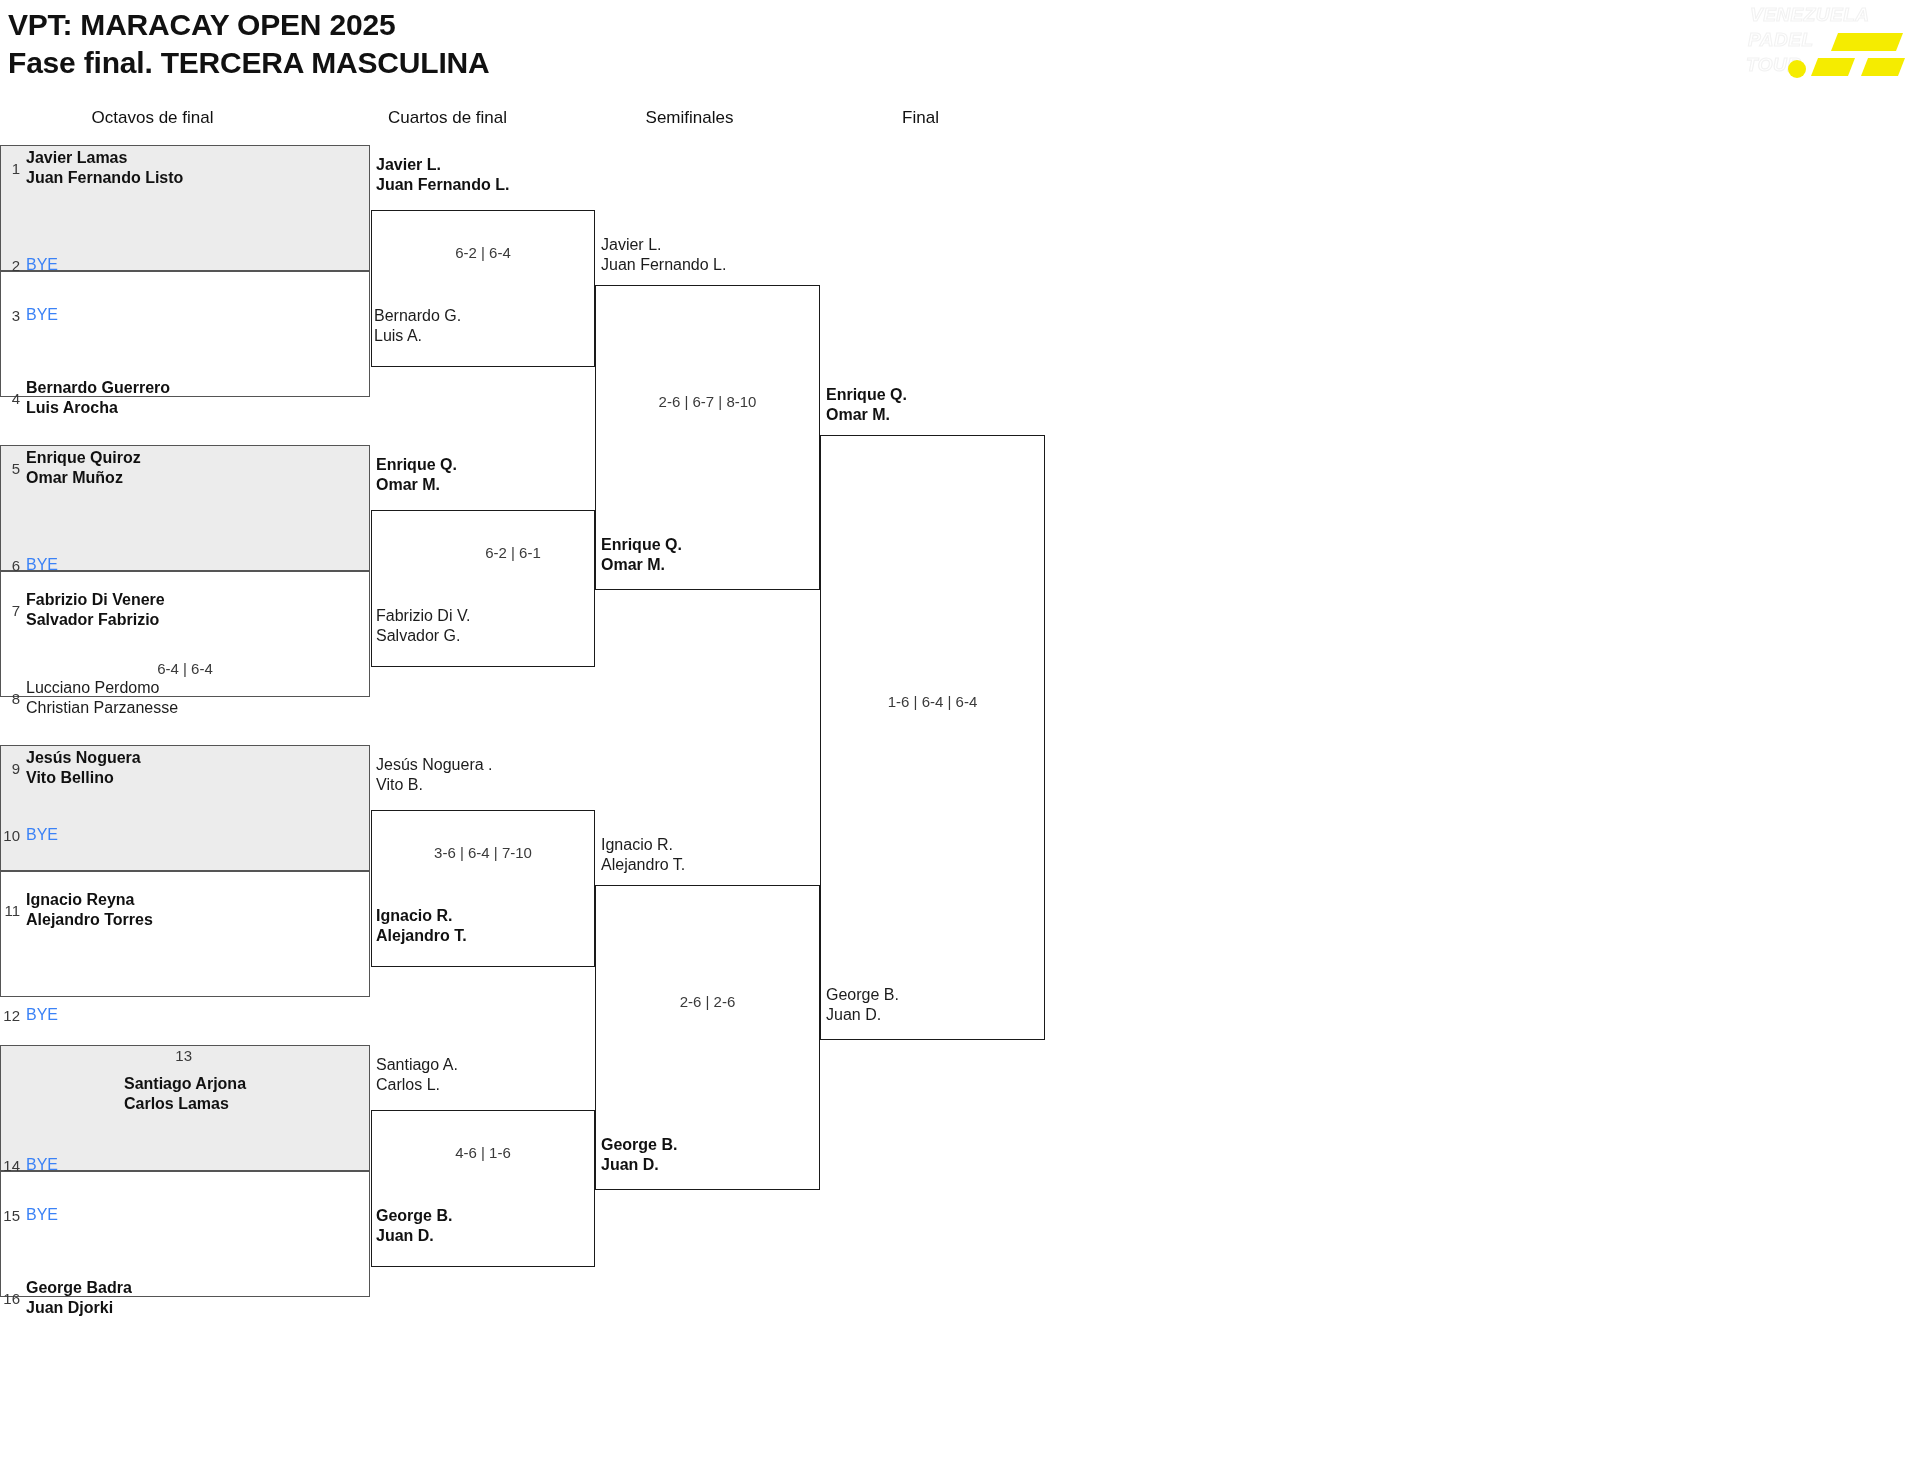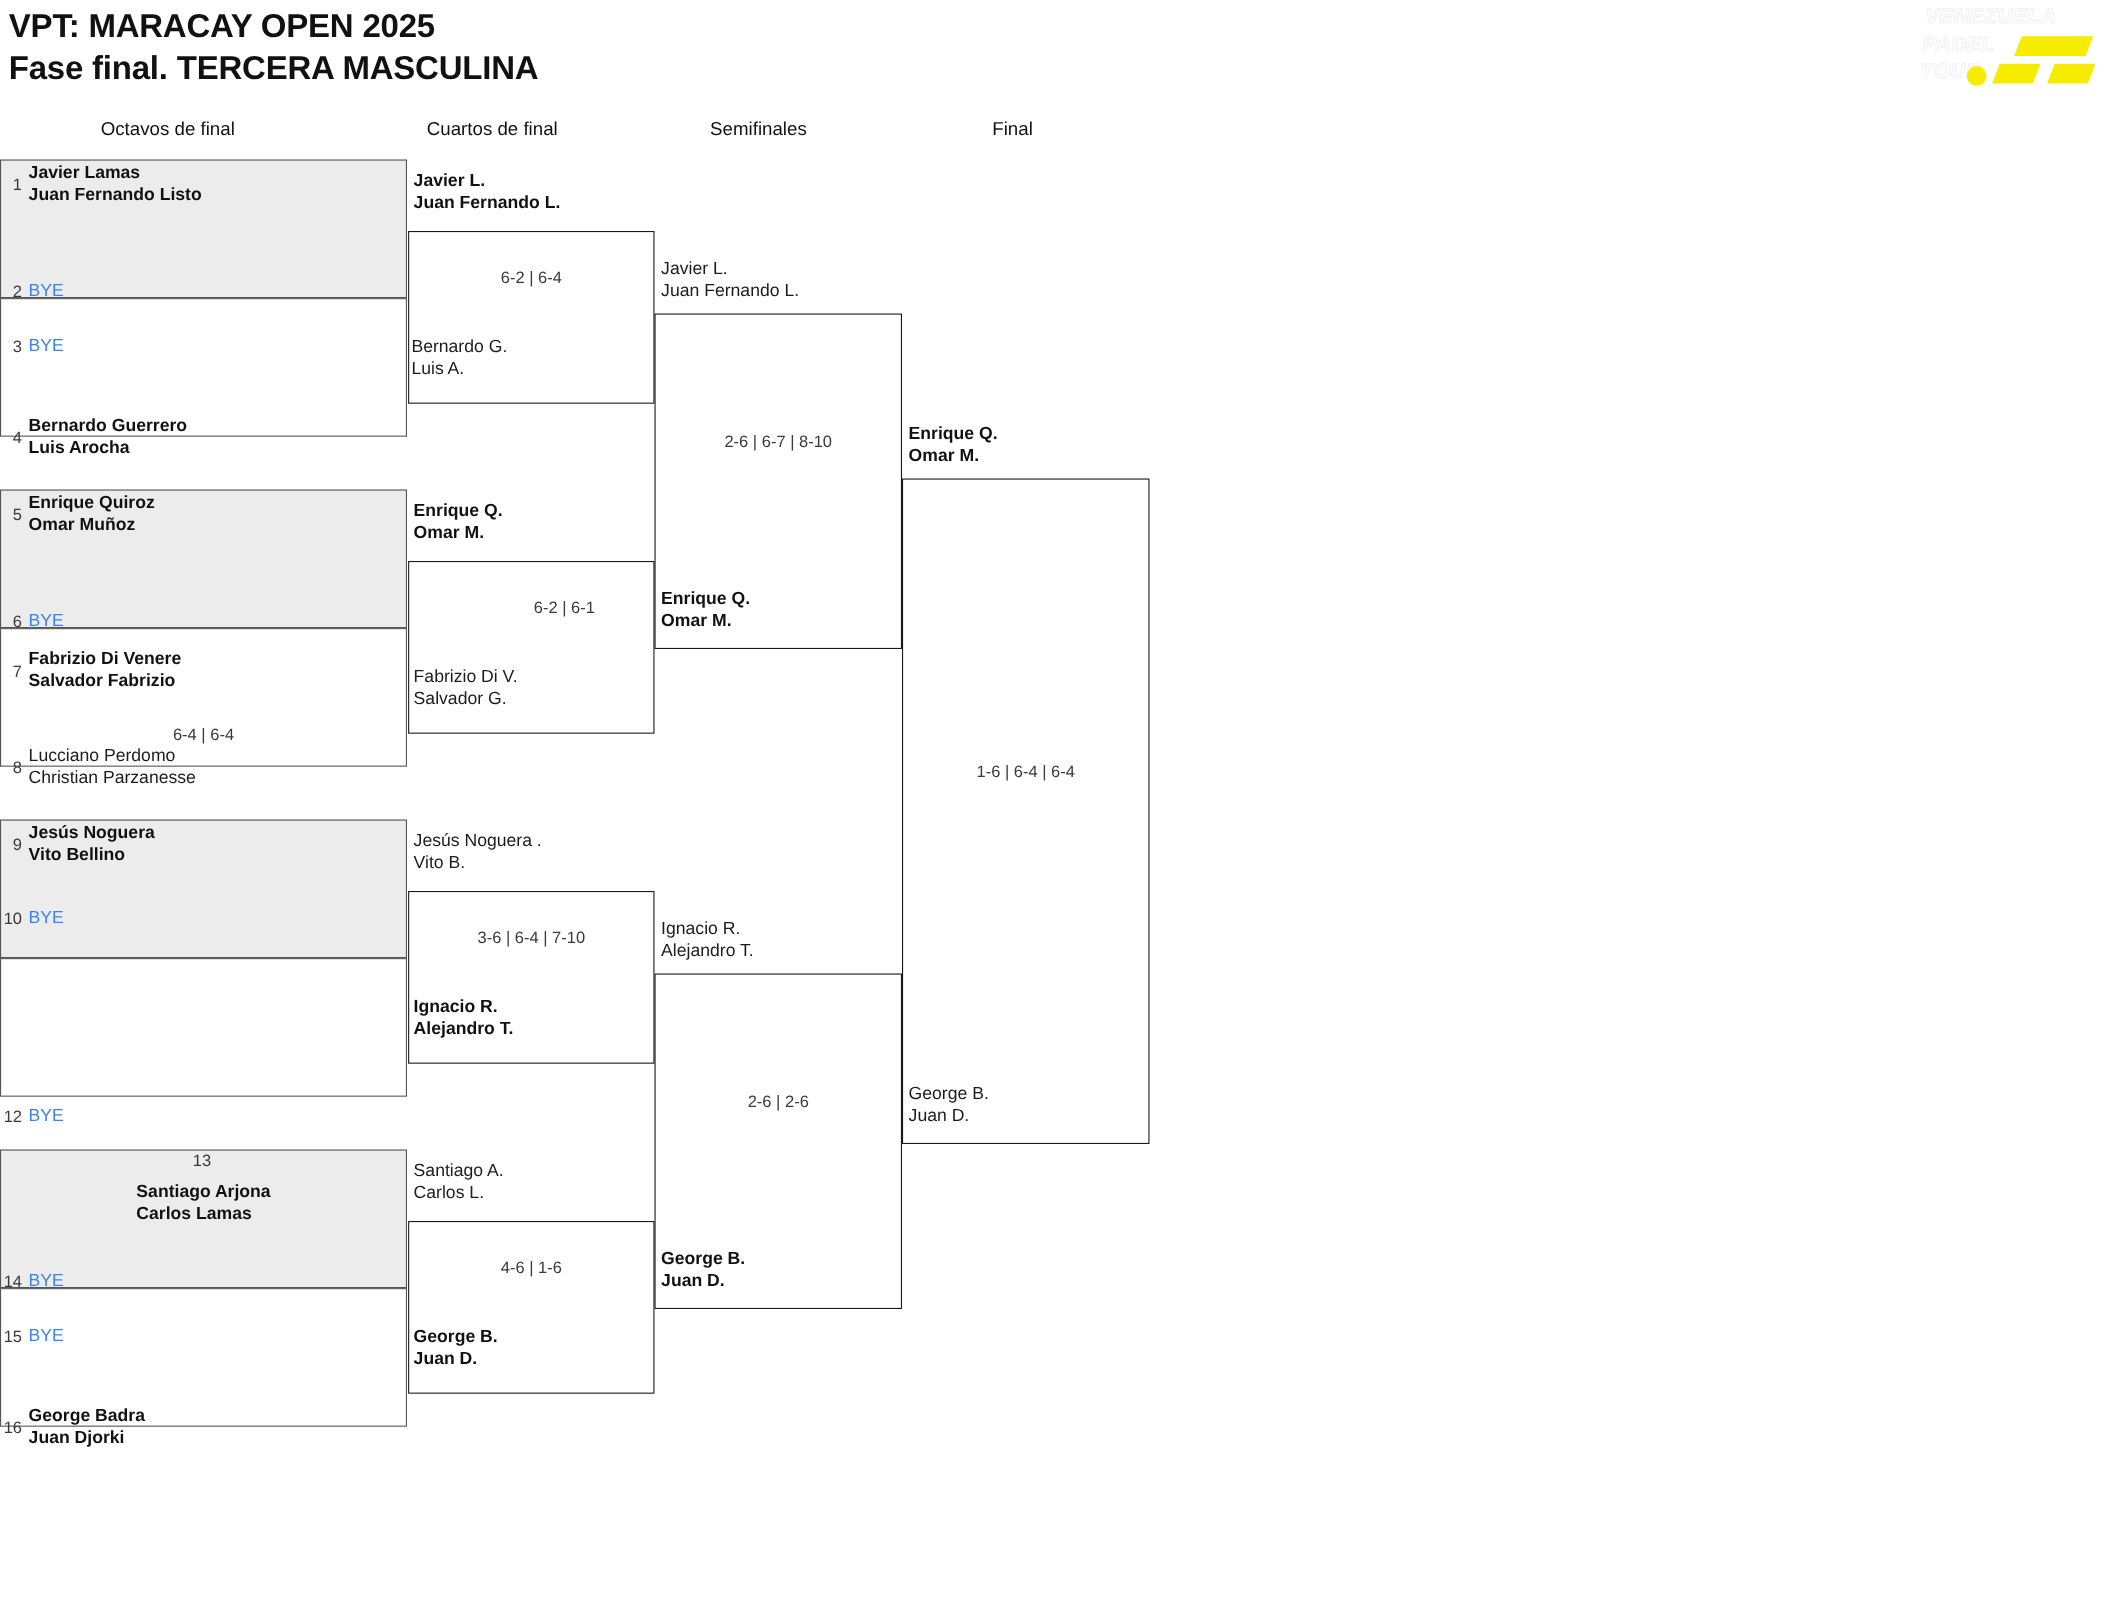--- a/index.html
+++ b/index.html
@@ -242,20 +242,27 @@
     </div>
   </div>
 
   <div class="seed-row" style="top:815px;">
     <div class="seed-num">10</div>
     <div class="seed-names bye">
       <div>BYE</div>
     </div>
   </div>
 
+  <div class="seed-row" style="top:890px;">
+    <div class="seed-num">11</div>
+    <div class="seed-names winner">
+      <div>Ignacio Reyna</div>
+      <div>Alejandro Torres</div>
+    </div>
+  </div>
 
   <div class="seed-row" style="top:995px;">
     <div class="seed-num">12</div>
     <div class="seed-names bye">
       <div>BYE</div>
     </div>
   </div>
 
   <div class="seed-row" style="top:1048px;flex-direction:column;">
     <div class="seed-num">13</div>

